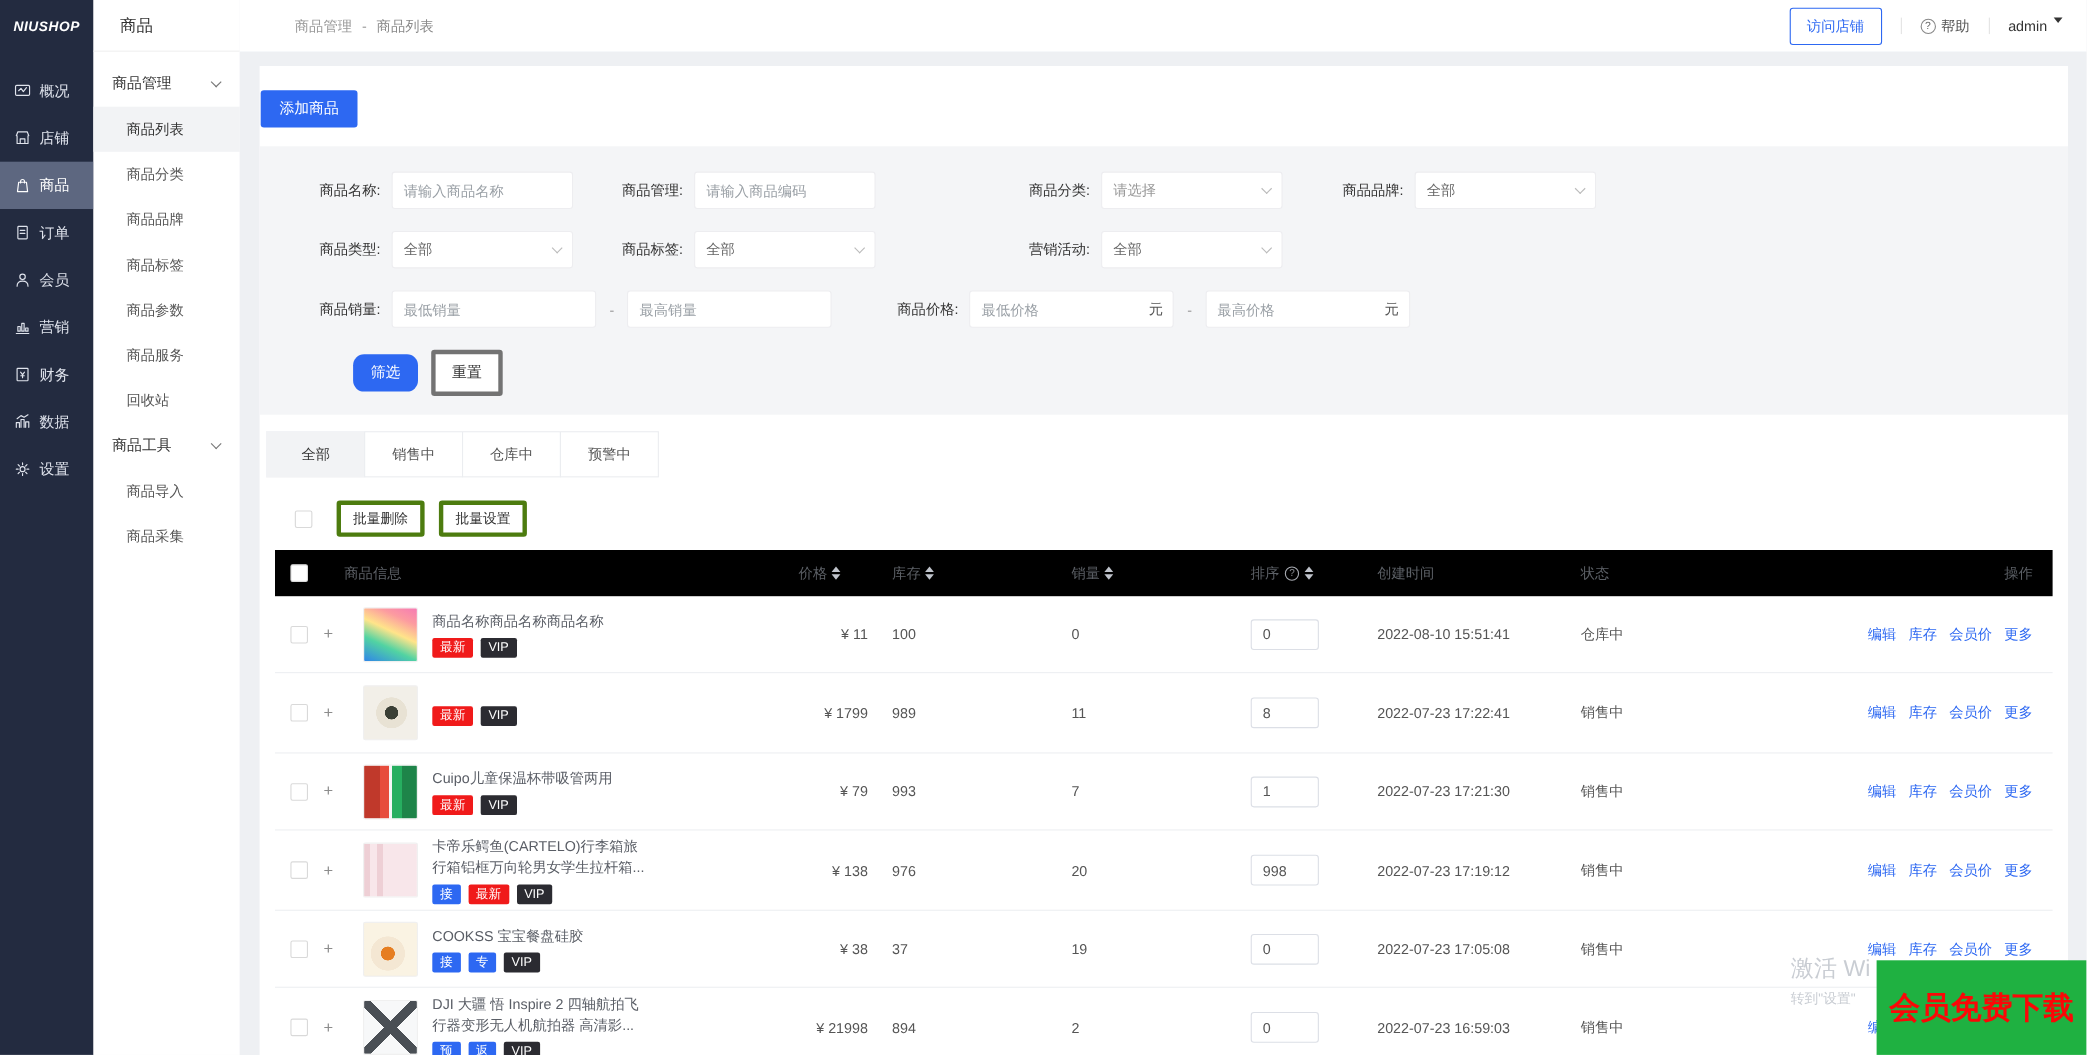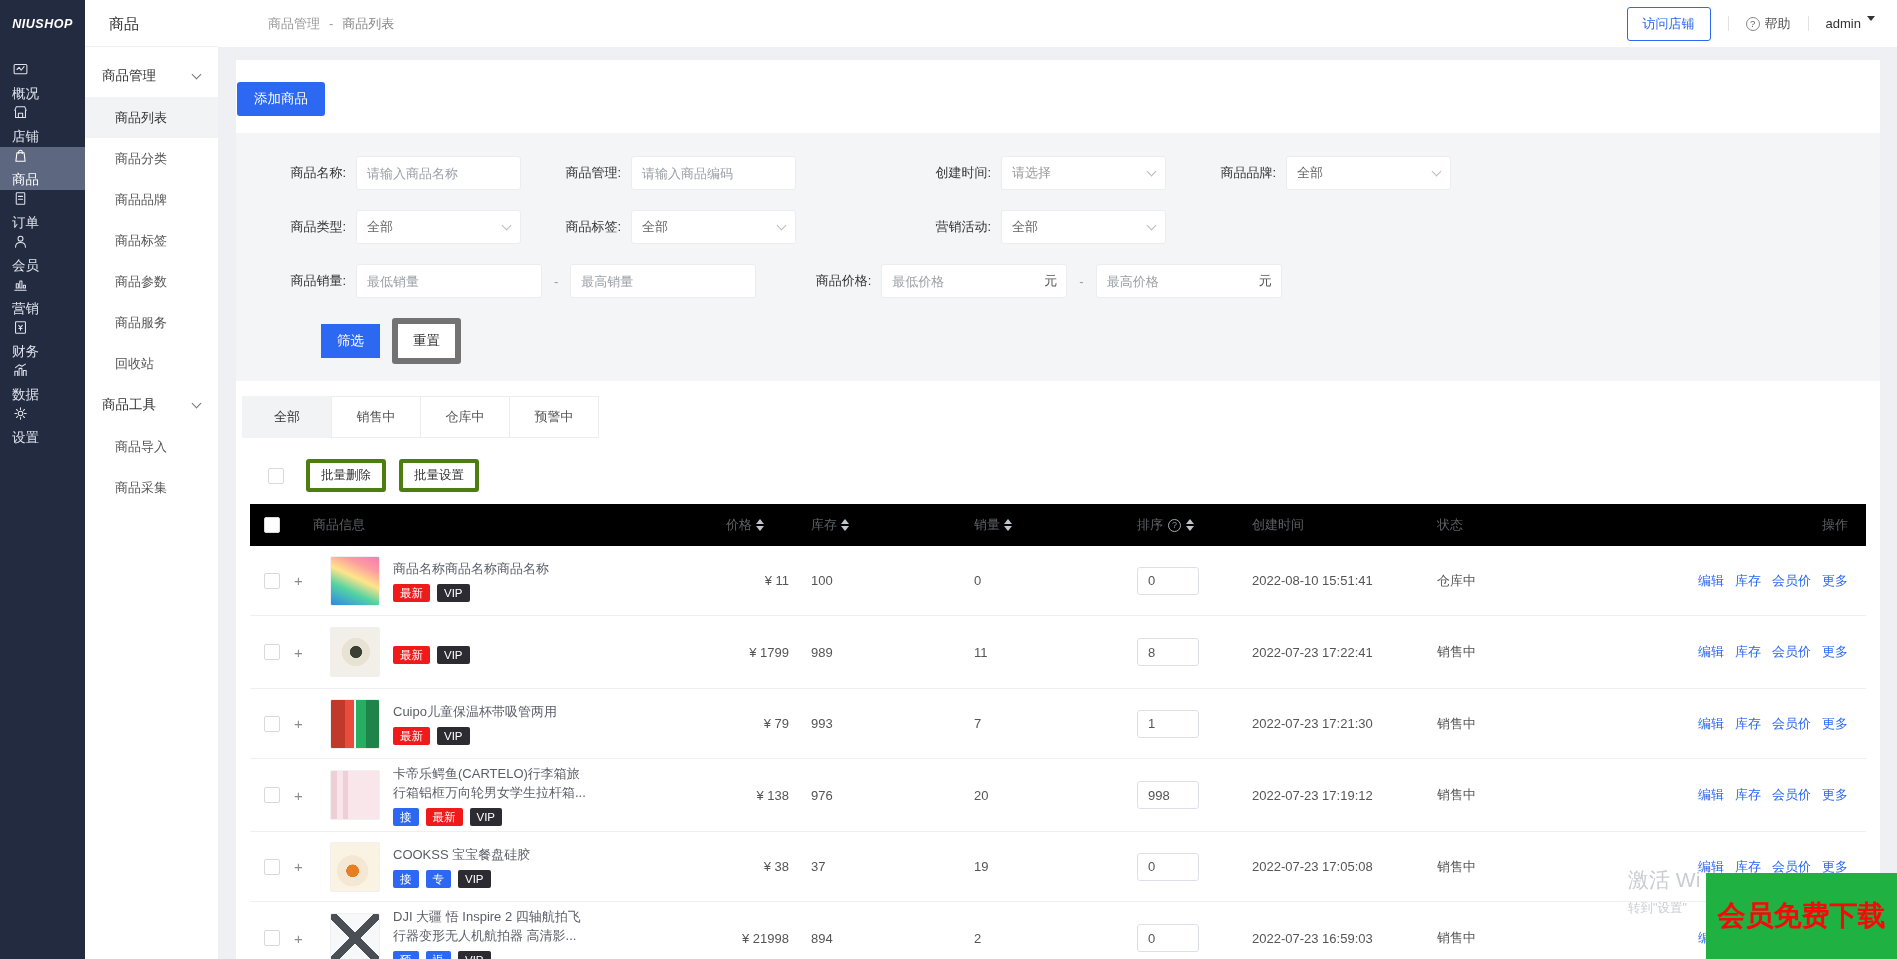--- a/index.html
+++ b/index.html
@@ -6,22 +6,22 @@
   html,body { width:1897px; height:959px; overflow:hidden;
     font-family:"Liberation Sans","DejaVu Sans",sans-serif; }
   .stage { position:relative; width:1897px; height:959px; overflow:hidden; background:#eef0f3; }
   .app { display:flex; height:100%; }
 
   
   .sb1 { width:85px; background:#232b40; flex-shrink:0; color:#dfe3ec; }
   .sb1 .logo { height:47px; display:flex; align-items:center; justify-content:center;
     color:#fff; font-size:12.5px; font-weight:bold; letter-spacing:.5px;font-style:italic; }
   .sb1-menu { padding-top:14px; }
-  .sb1-item { height:43px; display:flex; align-items:flex-start; gap:7px; padding-left:12px;
-    font-size:13.5px; cursor:pointer; white-space:nowrap;flex-direction:column; }
+  .sb1-item { height:43px; display:flex; align-items:center; gap:7px; padding-left:12px;
+    font-size:13.5px; cursor:pointer; white-space:nowrap; }
   .sb1-item.active { background:#5d6780; color:#fff; }
   .sb1-item svg { width:17px; height:17px; stroke:#dfe3ec; fill:none; stroke-width:1.5;
     stroke-linecap:round; stroke-linejoin:round; flex-shrink:0; }
   .sb1-item.active svg { stroke:#fff; }
 
   
   .sb2 { width:133px; background:#fff; flex-shrink:0; }
   .sb2-title { height:47px; line-height:47px; padding-left:24px; font-size:15px; color:#333;
     border-bottom:1px solid #f0f0f0; }
   .sb2-menu { padding-top:8px; }
@@ -66,23 +66,23 @@
   .f-select { display:flex; align-items:center; justify-content:space-between; cursor:pointer; }
   .f-select .ph { color:#999; }
   .sel-chev { width:7px; height:7px; border-right:1.3px solid #bbb; border-bottom:1.3px solid #bbb;
     transform:rotate(45deg); margin-top:-3px; }
   .g1 { margin-left:40px; } .g2 { margin-left:30px; } .g3 { margin-left:125px; } .g4 { margin-left:40px; }
   .range-sep { margin:0 12px; color:#999; font-size:13px; }
   .f-input.wide { width:186px; }
   .unit-wrap { position:relative; }
   .unit-wrap .unit { position:absolute; right:10px; top:8px; font-size:13px; color:#555; }
   .f-btn-row { display:flex; padding-left:85px; margin-top:10px; margin-bottom:0; }
-  .btn-filter { background:#2d68f2; color:#fff; border:none; border-radius:0;
+  .btn-filter { background:#2d68f2; color:#fff; border:none; border-radius:10px;
     padding:8px 16px; font-size:13.5px; cursor:pointer;font-family:Liberation Serif, serif; }
-  .btn-reset { background:#fff; color:#333; border:6px solid #737373; border-radius:3px;
+  .btn-reset { background:#fff; color:#333; border:4px solid #737373; border-radius:3px;
     padding:8px 15px; font-size:13.5px; margin-left:12px; cursor:pointer; }
 
   
   .tabs { display:flex; margin-top:15px; padding-left:7px; }
   .tab { width:90px; height:42px; display:flex; align-items:center; justify-content:center;
     font-size:13px; color:#555; background:#fff; border:1px solid #ebedf0; margin-left:-1px; cursor:pointer; }
   .tab.active { background:#f2f3f5; border-color:#f2f3f5; color:#333; }
 
   
   .batch { display:flex; align-items:center; margin-top:21px; padding-left:32px; }
@@ -274,21 +274,21 @@
 
         <button class="add-btn">添加商品</button>
 
         
         <div class="filter">
           <div class="f-row">
             <div class="f-label g1">商品名称:</div>
             <input class="f-input" placeholder="请输入商品名称" style="">
             <div class="f-label g2">商品管理:</div>
             <input class="f-input" placeholder="请输入商品编码" style="">
-            <div class="f-label g3">创建时间:</div>
+            <div class="f-label g3">商品分类:</div>
             <div class="f-select">
               <span class="ph">请选择</span>
               <span class="sel-chev"></span>
             </div>
             <div class="f-label g4">商品品牌:</div>
             <div class="f-select">
               <span>全部</span>
               <span class="sel-chev"></span>
             </div>
           </div>

